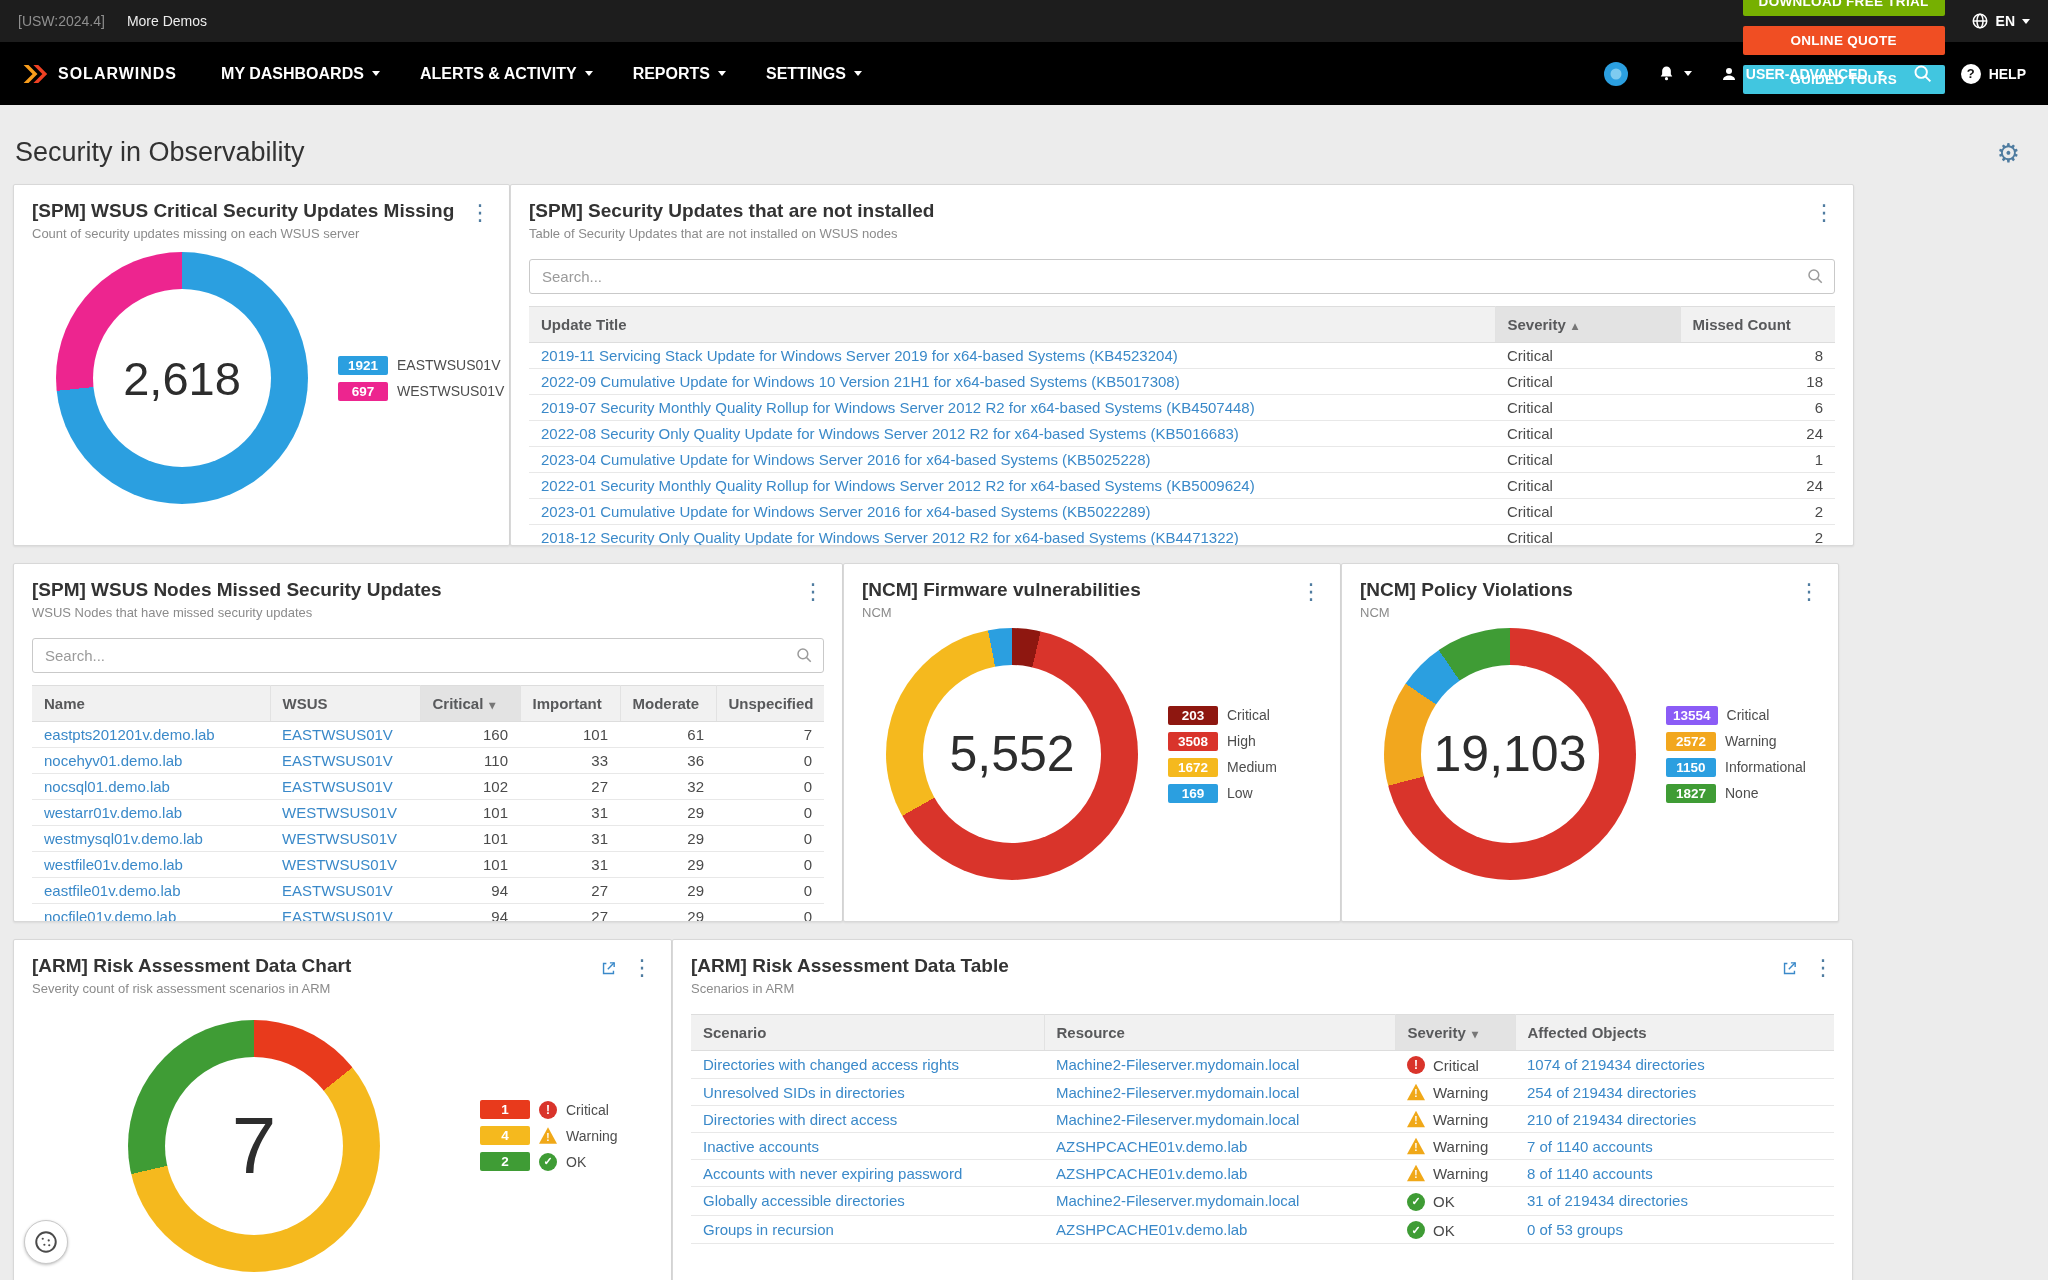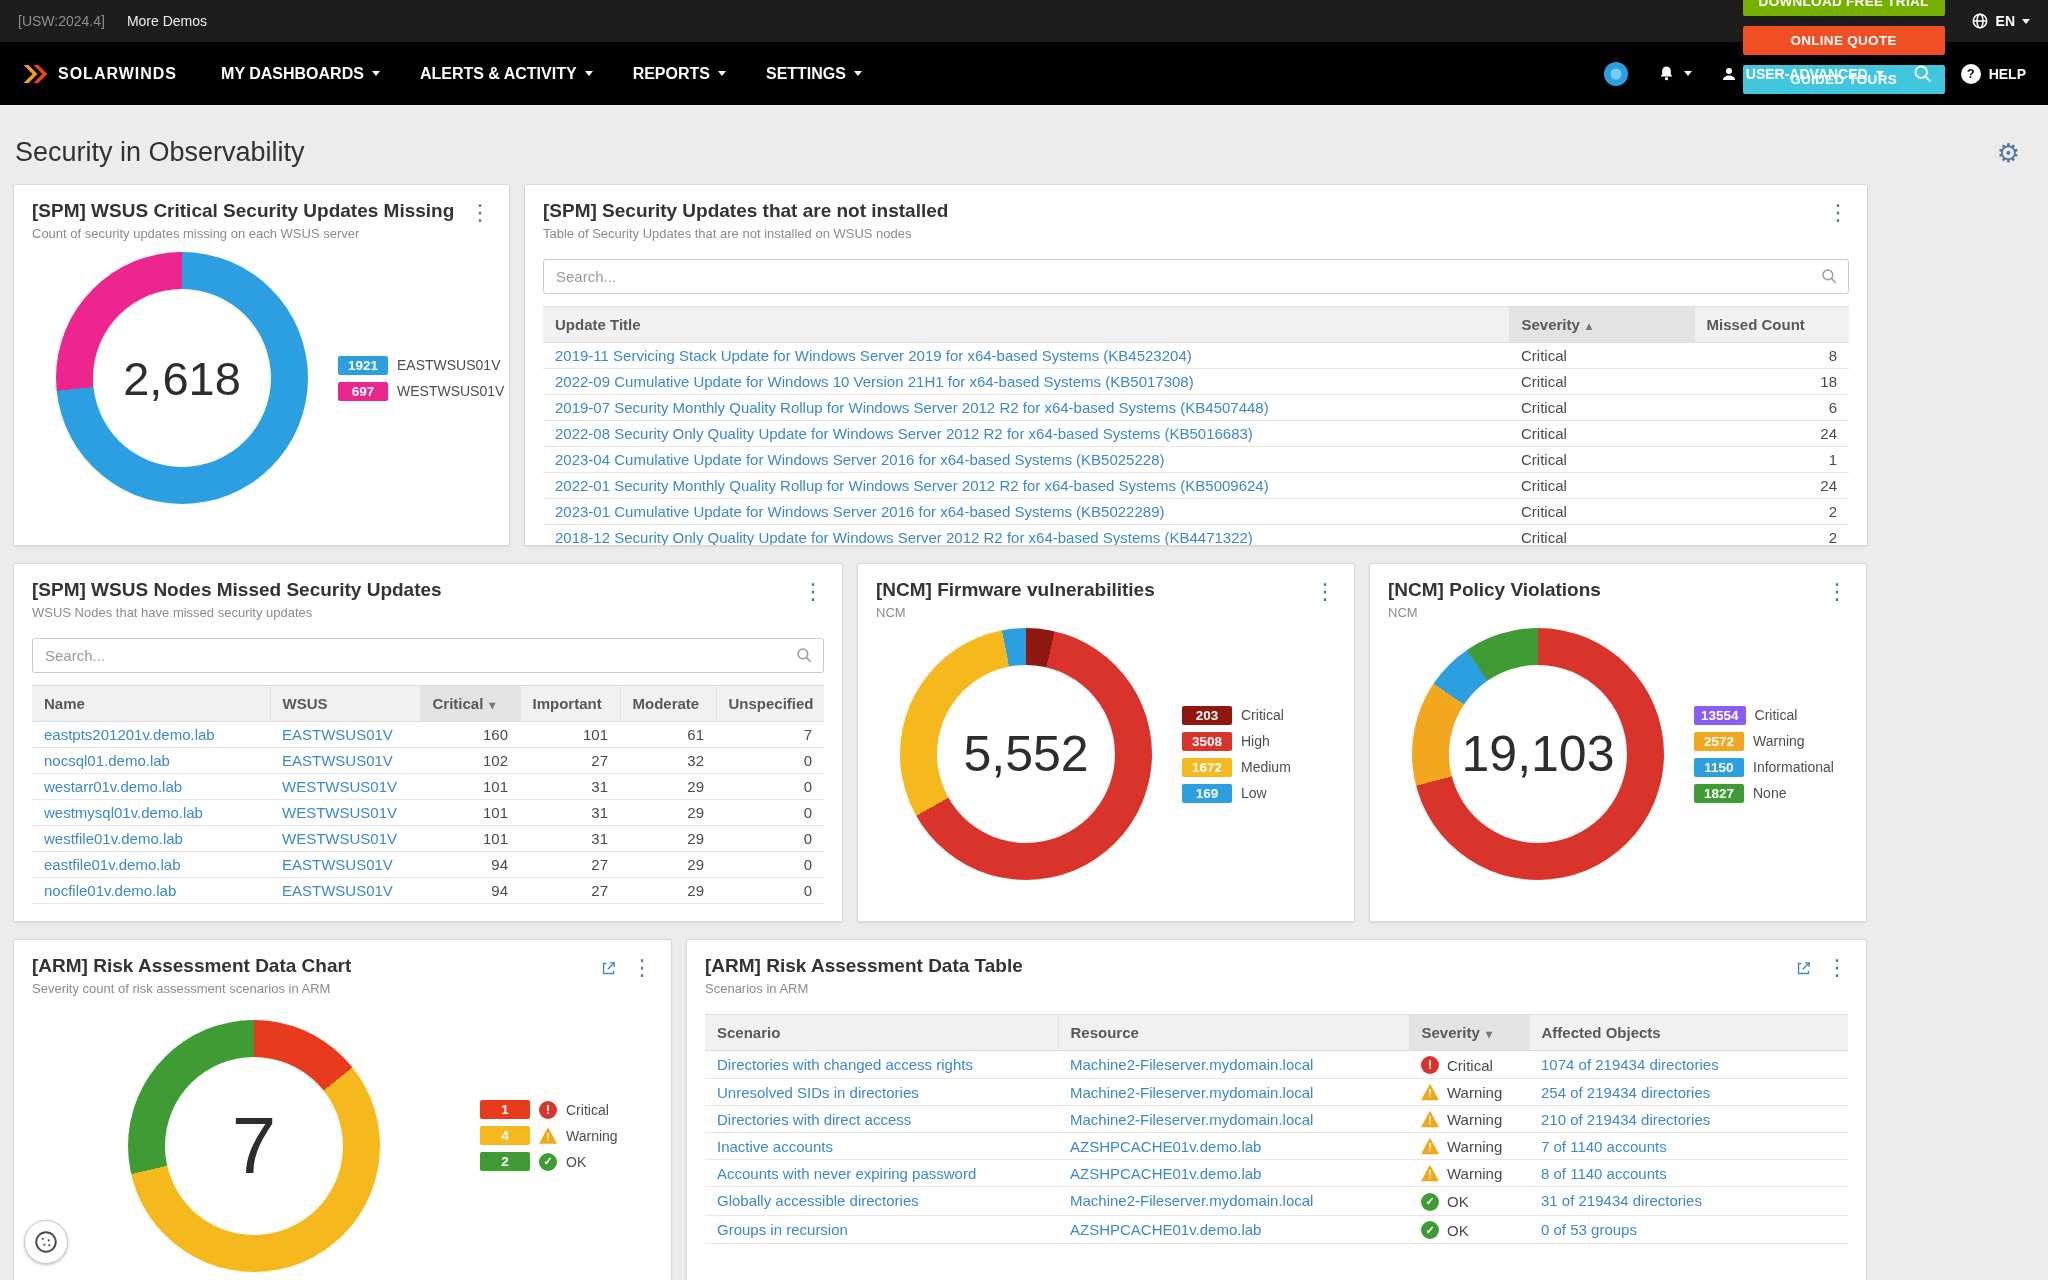--- a/index.html
+++ b/index.html
@@ -29,21 +29,21 @@
   .user-group,.help-group { font-size:14px; font-weight:700; }
   .qmark { width:20px; height:20px; border-radius:50%; background:#fff; color:#111; display:inline-flex; align-items:center; justify-content:center; font-size:13px; font-weight:700; }
   .qmark::after { content:"?"; }
   
   .page-head { display:flex; align-items:center; padding:32px 28px 16px 15px; }
   .page-head h1 { font-size:27px; font-weight:400; color:#323232; margin:0; }
   .gear { margin-left:auto; color:#4f7ca0; font-size:26px; line-height:1; cursor:pointer; }
   .gear::after { content:"\2699"; }
   
   .rows { display:flex; flex-direction:column; gap:17px; padding:0 13px; }
-  .row { display:flex; gap:14px; }
+  .row { display:flex; }
   .widget { background:#fff; border:1px solid #d8d8d8; border-radius:2px; box-shadow:0 1px 2px rgba(0,0,0,.08); position:relative; overflow:hidden; }
   .w-wsus-missing { width:497px; height:362px; }
   .w-updates      { width:1344px; height:362px; }
   .w-nodes        { width:830px; height:359px; }
   .w-firmware     { width:498px; height:359px; }
   .w-policy       { width:498px; height:359px; }
   .w-armchart     { width:659px; height:470px; }
   .w-armtable     { width:1181px; height:470px; }
   .w-head { display:flex; align-items:flex-start; padding:15px 18px 8px; }
   .w-title { font-size:19px; font-weight:700; color:#333; margin:0; }
@@ -345,20 +345,28 @@
 
               <tr>
                 <td><a class="lnk">eastpts201201v.demo.lab</a></td>
                 <td><a class="lnk">EASTWSUS01V</a></td>
                 <td class="num">160</td>
                 <td class="num">101</td>
                 <td class="num">61</td>
                 <td class="num">7</td>
               </tr>
 
+              <tr>
+                <td><a class="lnk">nocehyv01.demo.lab</a></td>
+                <td><a class="lnk">EASTWSUS01V</a></td>
+                <td class="num">110</td>
+                <td class="num">33</td>
+                <td class="num">36</td>
+                <td class="num">0</td>
+              </tr>
 
               <tr>
                 <td><a class="lnk">nocsql01.demo.lab</a></td>
                 <td><a class="lnk">EASTWSUS01V</a></td>
                 <td class="num">102</td>
                 <td class="num">27</td>
                 <td class="num">32</td>
                 <td class="num">0</td>
               </tr>
 

